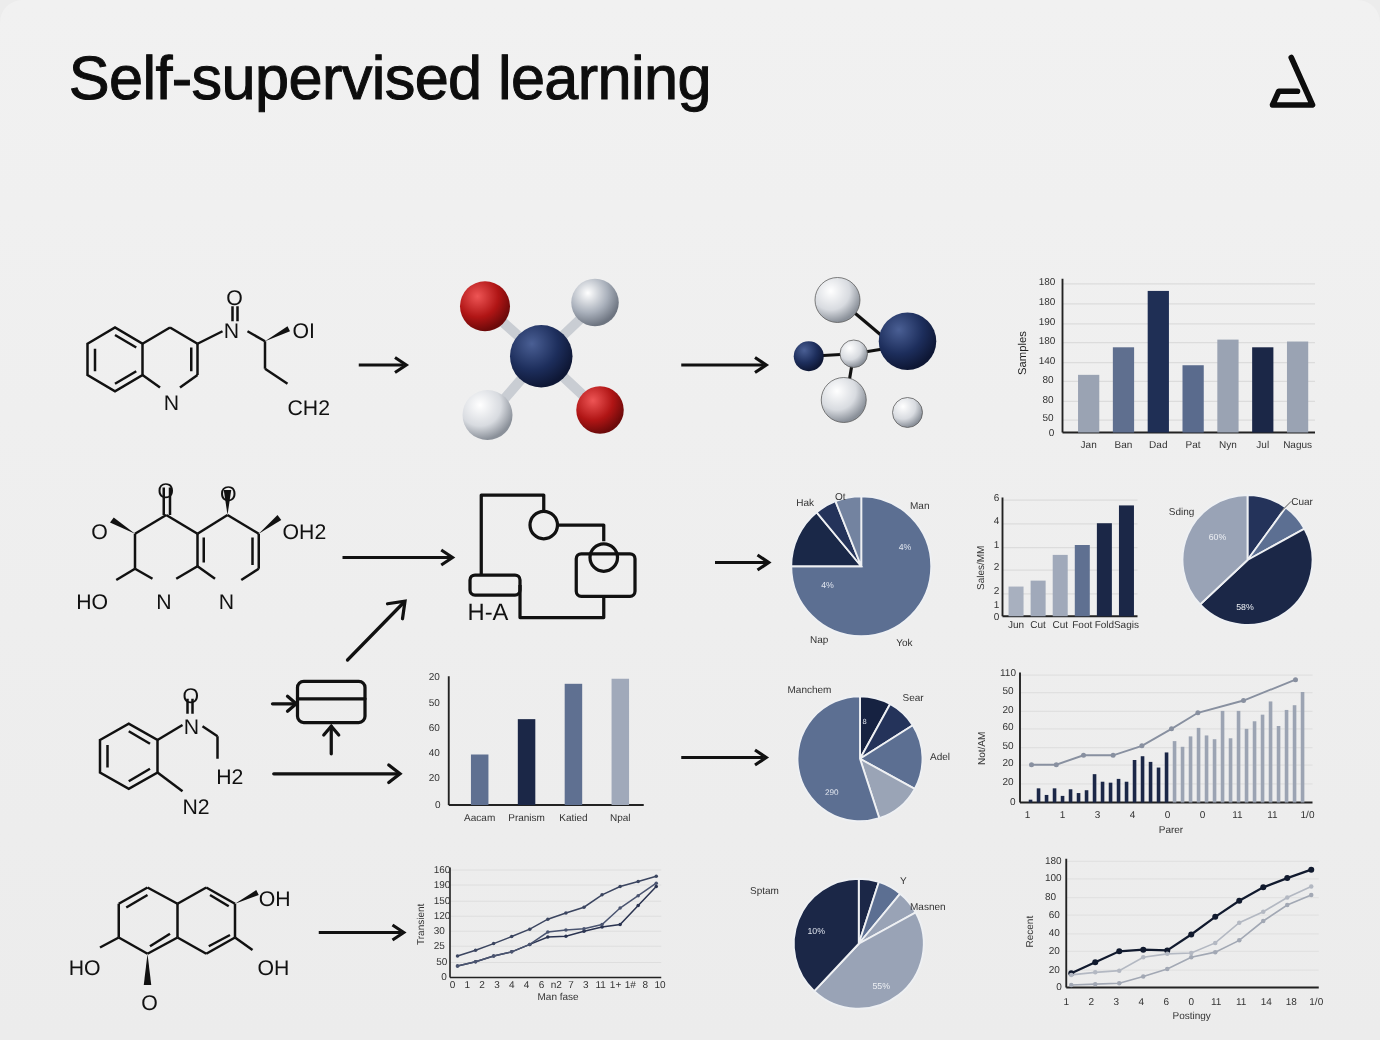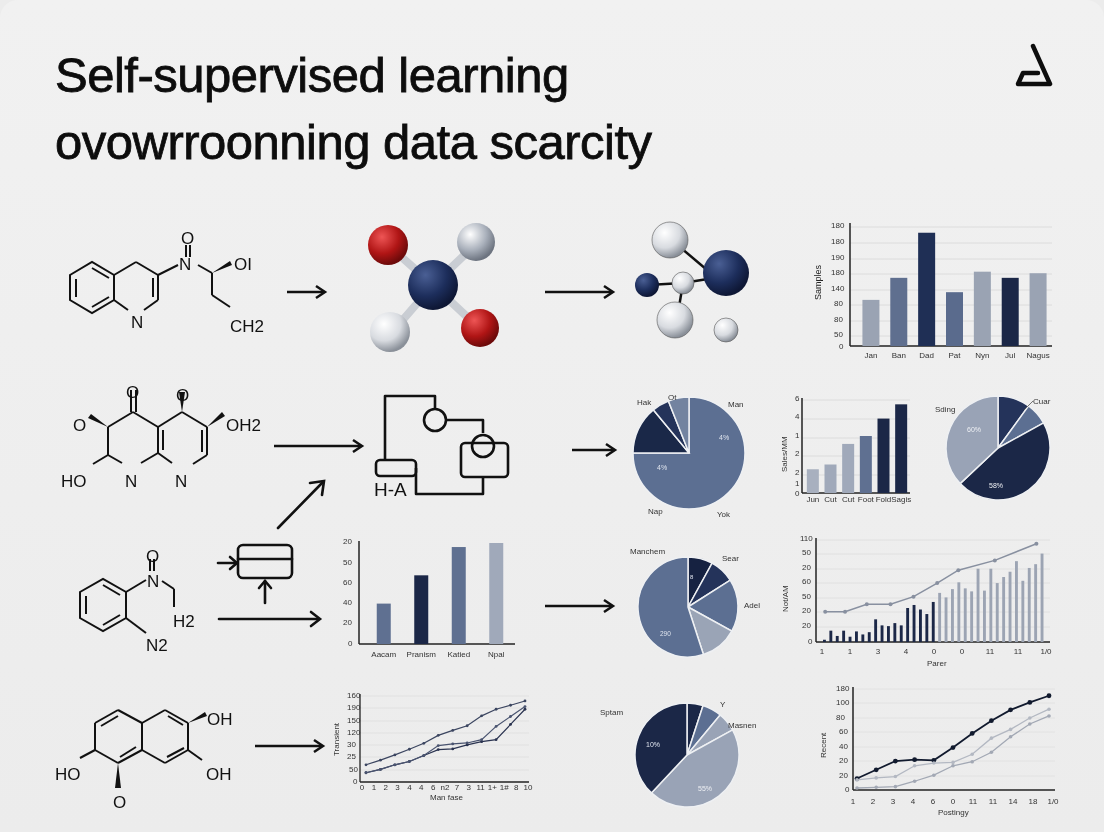--- a/index.html
+++ b/index.html
@@ -13,37 +13,36 @@
   .card {
     position:absolute; left:0; top:0; width:1104px; height:832px;
     background:linear-gradient(180deg,#f1f1f1 0%,#ececec 100%);
     border-radius:18px;
   }
   .title {
     position:absolute; left:55px; top:36px;
     font-size:49px; font-weight:400; line-height:55px;
     letter-spacing:-0.5px; color:#0d0d0d;
   }
-  .title .l { display:block;margin-top:12px; }
+  .title .l { display:block; }
   .title .sub { -webkit-text-stroke:0.8px #0d0d0d; }
   .title .line1 { -webkit-text-stroke:0.8px #0d0d0d; }
   .logo { position:absolute; left:1008px; top:40px; width:50px; height:50px; }
   .abs { position:absolute; }
   svg text { font-family:"Liberation Sans", sans-serif; }
   .lbl { font-size:9px; fill:#222; }
   .tick { font-size:8px; fill:#333; }
 </style>
 </head>
 <body>
 
 <div class="card"></div>
 
 <div class="title">
   <span class="l line1">Self-supervised learning</span>
-  <span class="l sub">ovowrroonning data scarcity</span>
 </div>
 
 <svg class="logo" viewBox="0 0 50 50">
   <path d="M25 6 L42 44 L10 44 L15 33 L30 33" fill="none" stroke="#0d0d0d" stroke-width="4.5" stroke-linejoin="round" stroke-linecap="round"></path>
 </svg>
 
 <svg class="abs" style="left:60px;top:225px" width="220" height="120">
   <g fill="none" stroke="#111" stroke-width="2">
     <polygon points="10,50 32,37 54,50 54,75 32,88 10,75"></polygon>
     <line x1="16" y1="54" x2="16" y2="72"></line>

